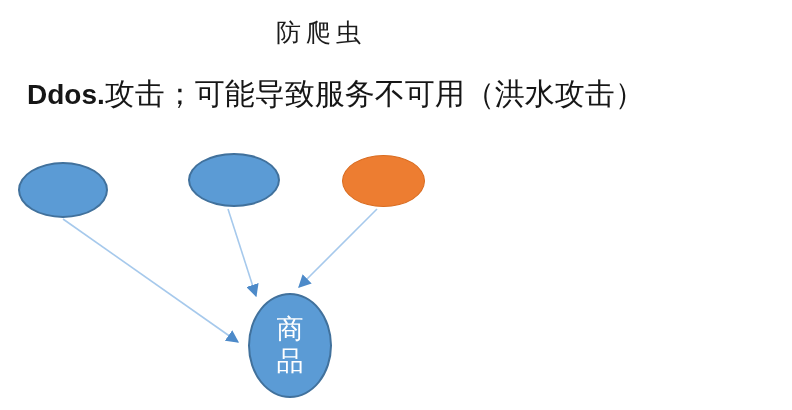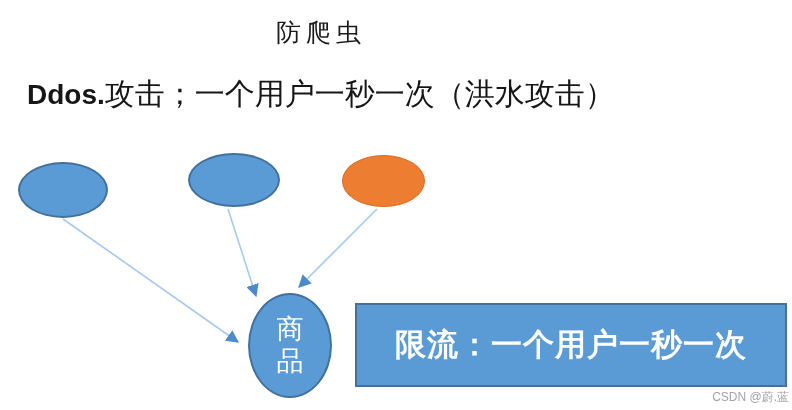--- a/index.html
+++ b/index.html
@@ -117,21 +117,21 @@
     white-space: nowrap;
   }
 </style>
 </head>
 <body>
 
 <div class="canvas">
 
   <div class="title">防爬虫</div>
   <div class="subtitle">
-    <span class="latin">Ddos.</span><span>攻击；一个用户一秒一次（洪水攻击）</span>
+    <span class="latin">Ddos.</span><span>攻击；可能导致服务不可用（洪水攻击）</span>
   </div>
 
   <svg class="arrows" width="792" height="410" viewBox="0 0 792 410" xmlns="http://www.w3.org/2000/svg">
     <defs>
       <marker id="ah" viewBox="0 0 10 10" refX="9" refY="5" markerWidth="8" markerHeight="8" orient="auto">
         <path d="M0,0 L10,5 L0,10 z" fill="#4d8ac9"></path>
       </marker>
     </defs>
     <line x1="63" y1="219" x2="238" y2="342" stroke="#a6c9ec" stroke-width="1.6" marker-end="url(#ah)"></line>
     <line x1="228" y1="209" x2="256" y2="296" stroke="#a6c9ec" stroke-width="1.6" marker-end="url(#ah)"></line>
@@ -140,19 +140,15 @@
 
   <div class="ellipse node-blue e1"></div>
   <div class="ellipse node-blue e2"></div>
   <div class="ellipse node-orange e3"></div>
 
   <div class="ellipse node-blue product">
     <span class="label">商
 品</span>
   </div>
 
-  <div class="ratebox">
-    <span class="label">限流：一个用户一秒一次</span>
-  </div>
 
-  <div class="watermark">CSDN @蔚.蓝</div>
 
 </div>
 
 </body></html>

